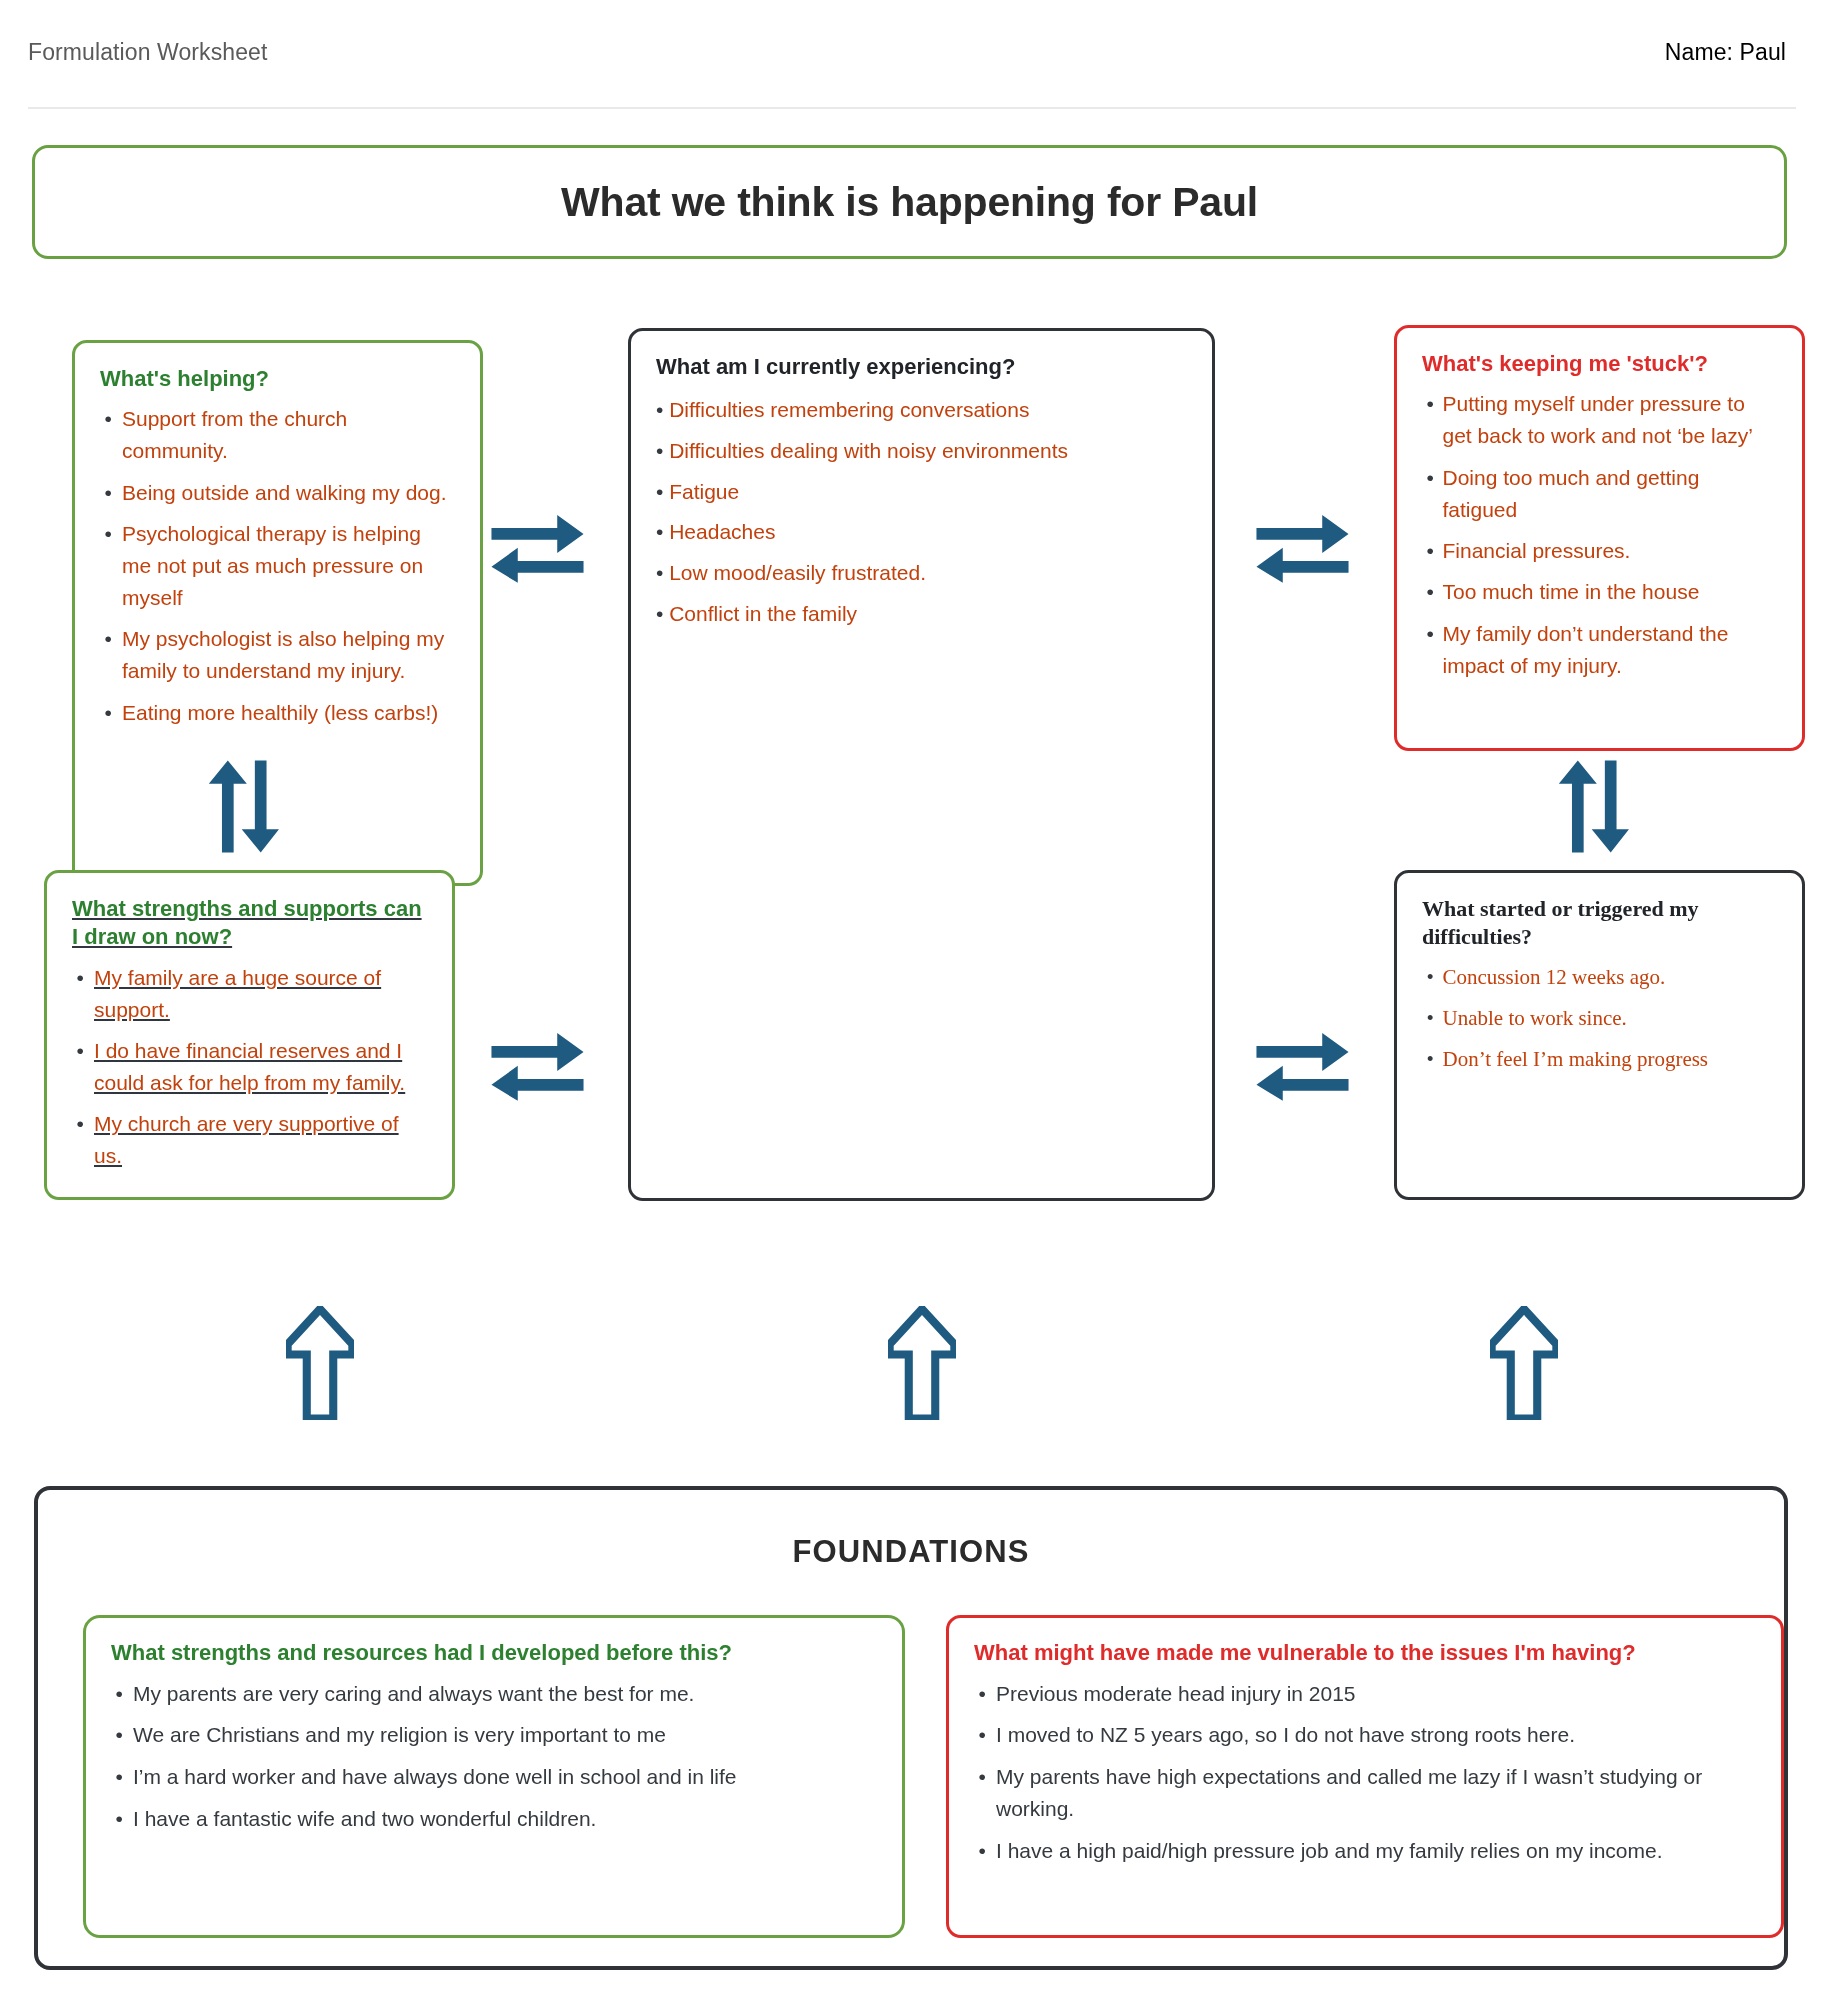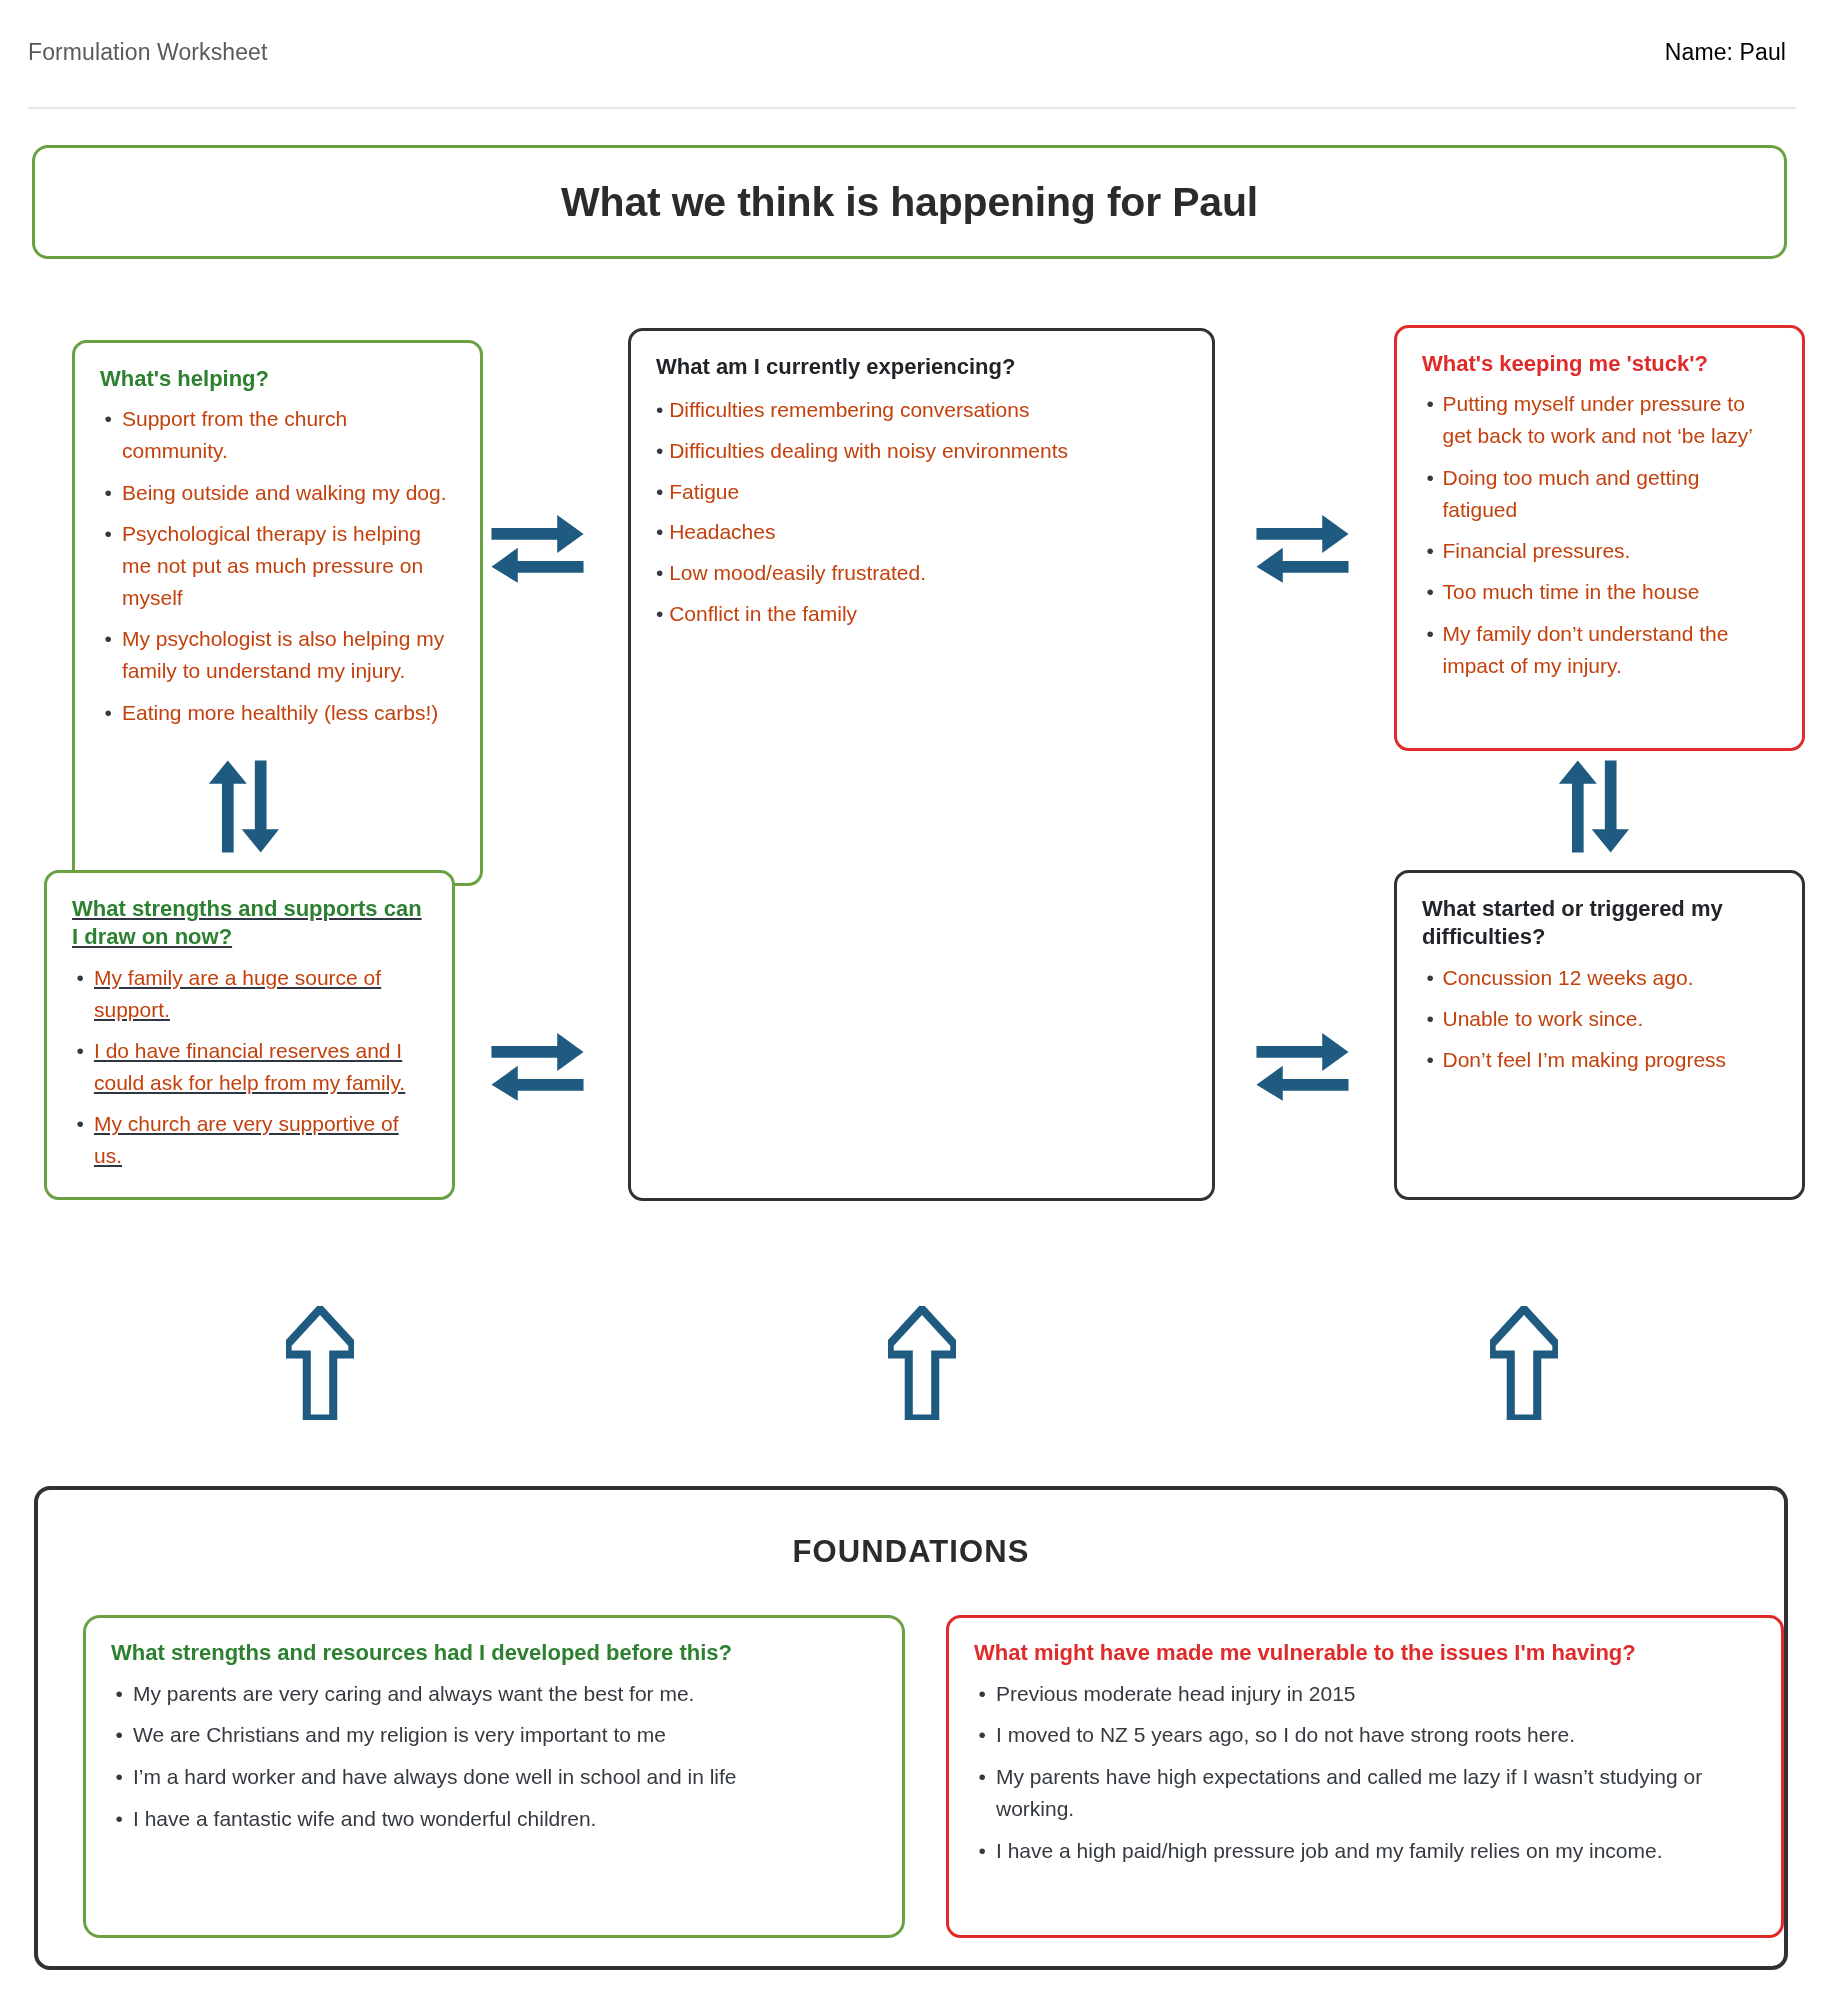--- a/index.html
+++ b/index.html
@@ -97,21 +97,21 @@
   .dark-title  { color: #212529; }
 
   
   #card-helping   { left: 44px;  top: 340px;  width: 411px;  height: 546px; margin-left: 28px; }
   #card-strengths { left: 44px;  top: 870px; width: 411px;  height: 330px; text-decoration: underline; }
   #card-current   { left: 628px; top: 328px;  width: 587px;  height: 873px; }
   #card-current .card-title { margin-bottom: 13.2px; }
   #card-current li { padding-left: 13.2px; margin-bottom: 8.8px; }
   #card-current li::before { left: 0; }
   #card-stuck     { left: 1394px; top: 325px;  width: 411px;  height: 426px; }
-  #card-trigger   { left: 1394px; top: 870px; width: 411px;  height: 330px; }
+  #card-trigger   { left: 1394px; top: 870px; width: 411px;  height: 330px; font-family: Liberation Serif, serif; }
   #card-trigger li, #card-stuck li { padding-left: 20.5px; }
 
   
   .arrow { position: absolute; }
   .h-arrows { width: 95px; height: 77px; }
   .v-arrows { width: 79px; height: 95px; }
   .up-arrow { width: 68px; height: 114px; }
 
   #arrow-h-top     { left: 490px;  top: 506px; }
   #arrow-h-bottom  { left: 490px;  top: 1024px; }

